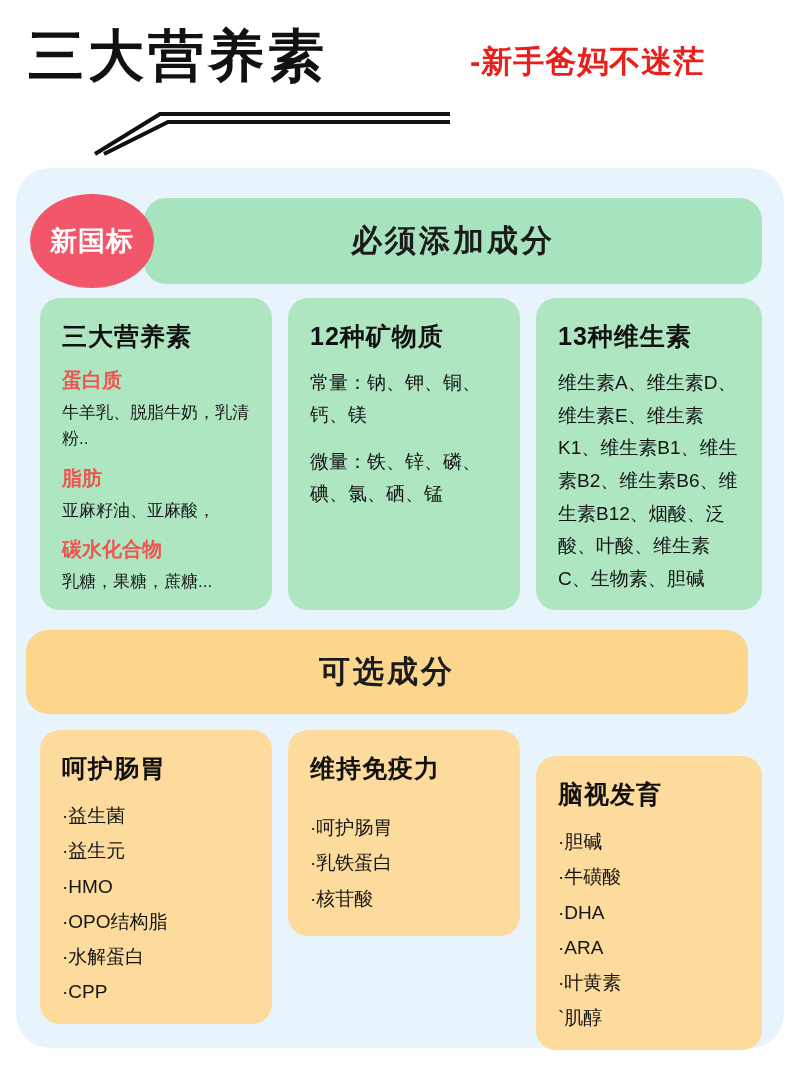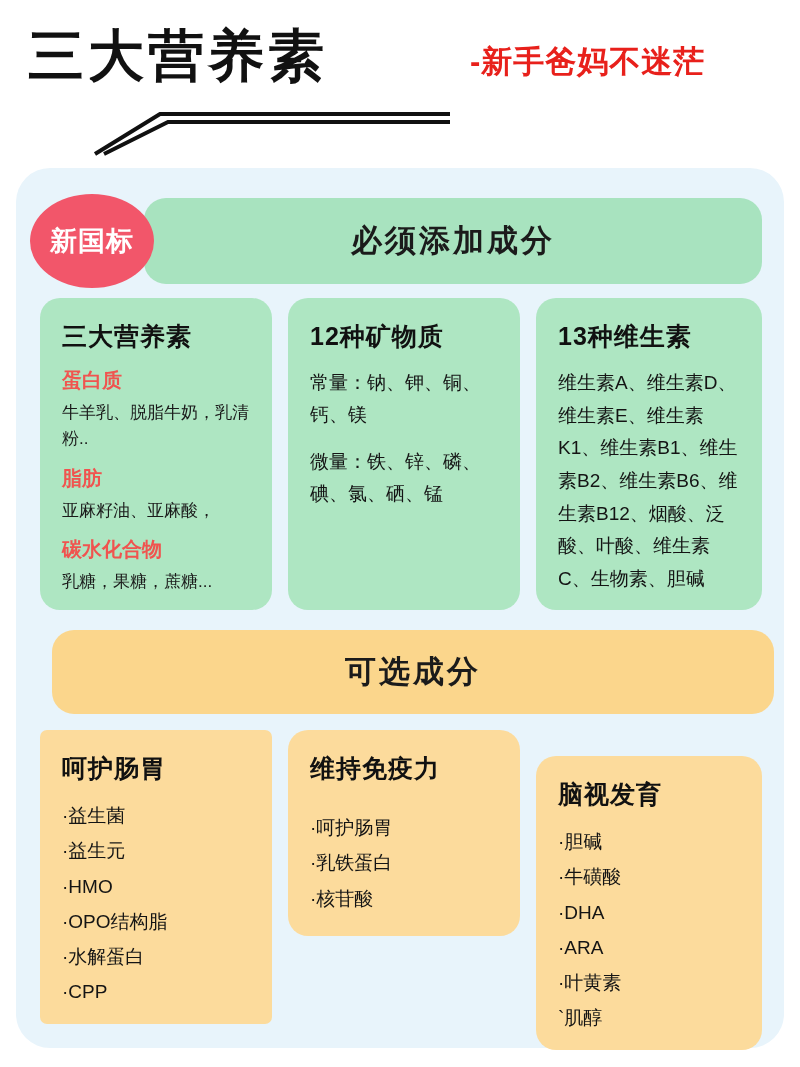--- a/index.html
+++ b/index.html
@@ -95,21 +95,21 @@
     letter-spacing: 3px;
   }
   .header-green {
     left: 128px;
     top: 30px;
     width: 618px;
     height: 86px;
     background: #a8e3bf;
   }
   .header-orange {
-    left: 36px;
+    left: 10px;
     top: 462px;
     width: 722px;
     height: 84px;
     background: #fbd68c;
   }
 
   
   .card {
     position: absolute;
     border-radius: 20px;
@@ -197,21 +197,21 @@
     <div class="mineral-line">微量：铁、锌、磷、碘、氯、硒、锰</div>
   </div>
 
   <div class="card card-green" style="left:520px; top:130px; width:226px; height:312px;">
     <div class="card-title">13种维生素</div>
     <div class="vit-text">维生素A、维生素D、维生素E、维生素K1、维生素B1、维生素B2、维生素B6、维生素B12、烟酸、泛酸、叶酸、维生素C、生物素、胆碱</div>
   </div>
 
   <div class="section-header header-orange">可选成分</div>
 
-  <div class="card card-orange" style="left:24px; top:562px; width:232px; height:294px;border-radius:7px;">
+  <div class="card card-orange" style="left:24px; top:562px; width:232px; height:294px;">
     <div class="card-title">呵护肠胃</div>
     <div class="list-text">·益生菌</div>
     <div class="list-text">·益生元</div>
     <div class="list-text">·HMO</div>
     <div class="list-text">·OPO结构脂</div>
     <div class="list-text">·水解蛋白</div>
     <div class="list-text">·CPP</div>
   </div>
 
   <div class="card card-orange" style="left:272px; top:562px; width:232px; height:206px;">

